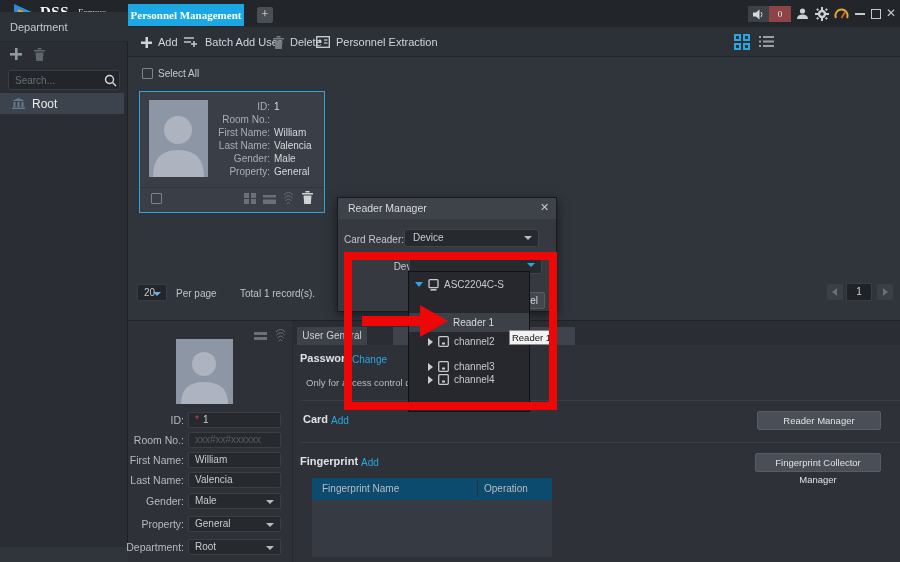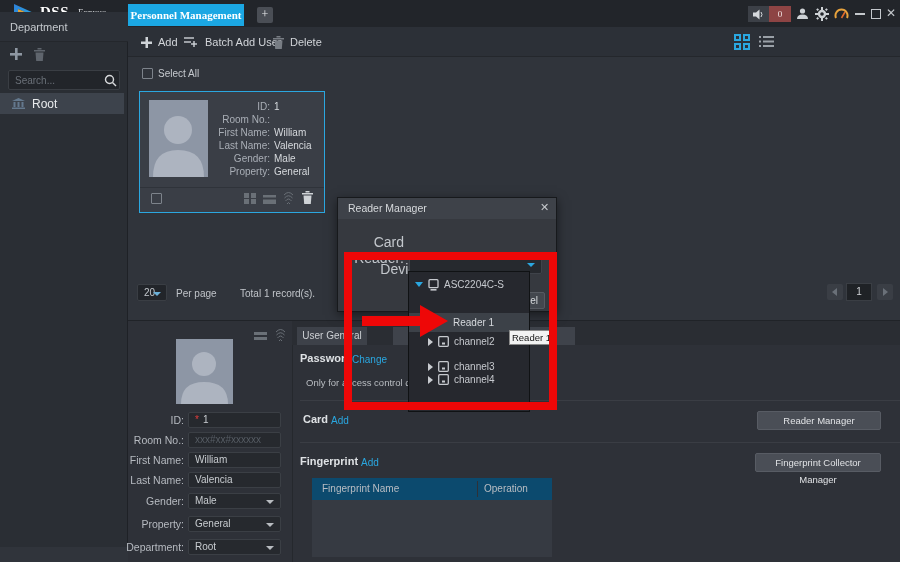--- a/index.html
+++ b/index.html
@@ -97,21 +97,21 @@
               color:#e0e2e5; font-size:9.5px; text-align:center; }
   .fp-table-hd { position:absolute; background:#0c4a6e; color:#b9bdc3; font-size:10px; }
   .fp-table-bd { position:absolute; background:#363a42; }
 
   
   #rdlg { left:337px; top:197px; width:220px; height:115px; background:#36393f;
           border:1px solid #17191c; box-shadow:0 3px 10px rgba(0,0,0,.5); z-index:20; }
   .rdlg-hd { left:0; top:0; width:218px; height:21px; background:#3e4249; color:#d6d9dc;
              font-size:10.5px; line-height:21px; padding-left:10px; }
   .rdlg-x { left:202px; top:3px; color:#c6c9cd; font-size:11px; }
-  .rlbl { position:absolute; width:66px; text-align:right; font-size:14px; color:#c3c7cc; }
+  .rlbl { position:absolute; width:66px; text-align:right; font-size:10px; color:#c3c7cc; }
   .rsel { position:absolute; height:18px; background:#26292e; border:1px solid #3f434a;
           border-radius:2px; font-size:10px; color:#c8ccd0; line-height:16px; padding-left:8px; }
   .cancel-btn { left:145px; top:94px; width:62px; height:17px; background:#43474e;
                 border:1px solid #565a61; border-radius:2px; color:#d5d8db; font-size:10px;
                 text-align:right; line-height:15px; padding-right:6px; }
 
   
   #treepop { left:408px; top:271px; width:122px; height:141px; background:#26282e;
              border:1px solid #101214; z-index:30; }
   .trow { position:absolute; left:0; width:120px; height:19px; display:flex; align-items:center;
@@ -217,20 +217,29 @@
     </div>
     <div class="tbar-item" style="left:145px">
       <svg class="dim" width="11" height="13" viewBox="0 0 11 13">
           <g fill="#787d84">
             <rect x="3.5" y="0" width="4" height="1.5"></rect>
             <rect x="0" y="2" width="11" height="1.5"></rect>
             <path d="M1.5 4.5 h8 l-.7 8.5 h-6.6 Z"></path>
           </g>
         </svg>
       <span>Delete</span>
+    </div>
+    <div class="tbar-item" style="left:188px">
+      <svg width="14" height="12" viewBox="0 0 14 12">
+          <rect x="0.7" y="0.7" width="12.6" height="10.6" fill="none" stroke="#cfd3d8" stroke-width="1.3"></rect>
+          <circle cx="4" cy="5" r="1.5" fill="#cfd3d8"></circle>
+          <line x1="8" y1="4" x2="11.5" y2="4" stroke="#cfd3d8" stroke-width="1.2"></line>
+          <line x1="8" y1="7" x2="11.5" y2="7" stroke="#cfd3d8" stroke-width="1.2"></line>
+        </svg>
+      <span>Personnel Extraction</span>
     </div>
     <div class="abs" style="left:606px; top:7px">
       <svg width="16" height="16" viewBox="0 0 16 16">
           <g fill="none" stroke="#2aa7e0" stroke-width="2">
             <rect x="1" y="1" width="5" height="5"></rect>
             <rect x="10" y="1" width="5" height="5"></rect>
             <rect x="1" y="10" width="5" height="5"></rect>
             <rect x="10" y="10" width="5" height="5"></rect>
           </g>
         </svg>
@@ -449,20 +458,24 @@
       <span class="abs" style="left:172px; top:5px">Operation</span>
       <span class="abs" style="left:165px; top:3px; width:1px; height:16px; background:#2e3138"></span>
     </div>
     <div class="fp-table-bd" style="left:184px; top:179px; width:240px; height:57px"></div>
   </div>
 
   <div id="rdlg" class="abs">
     <div class="abs rdlg-hd">Reader Manager</div>
     <div class="abs rdlg-x">✕</div>
     <div class="rlbl" style="left:0px; top:36px">Card Reader:</div>
+    <div class="rsel" style="left:66px; top:31px; width:135px">
+      <span>Device</span>
+      <span class="sel-caret"></span>
+    </div>
     <div class="rlbl" style="left:23px; top:63px">Device:</div>
     <div class="rsel" style="left:71px; top:58px; width:133px">
       <span class="sel-caret" style="border-top-color:#2aa7e0"></span>
     </div>
     <div class="abs cancel-btn">Cancel</div>
   </div>
 
   <div id="treepop" class="abs">
     <div class="trow" style="top:3px">
       <span class="car-dn" style="margin-left:6px"></span>

